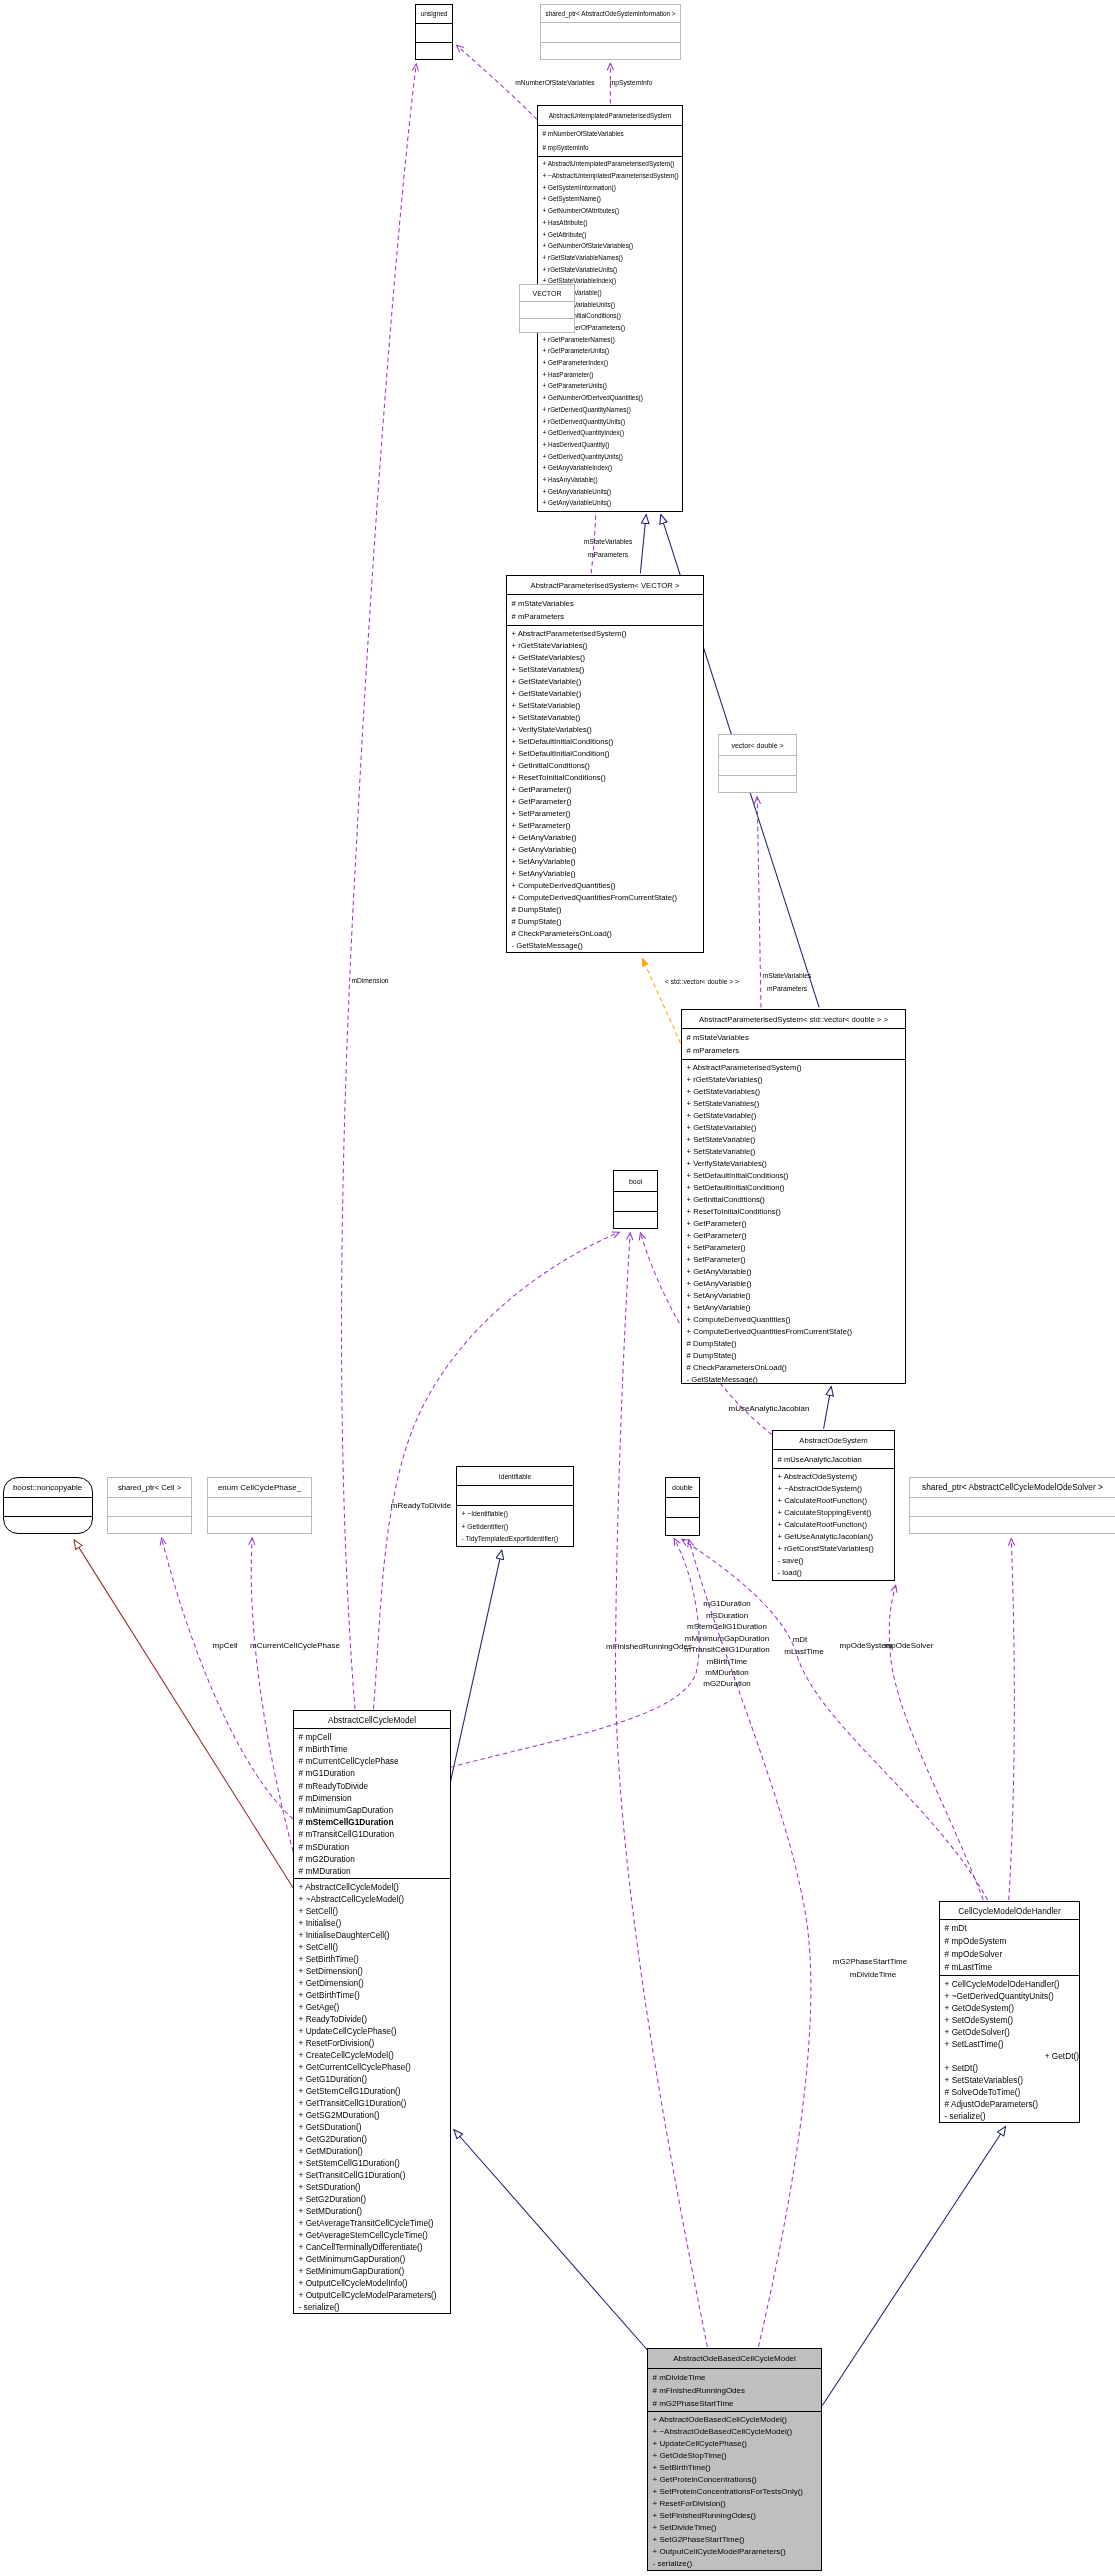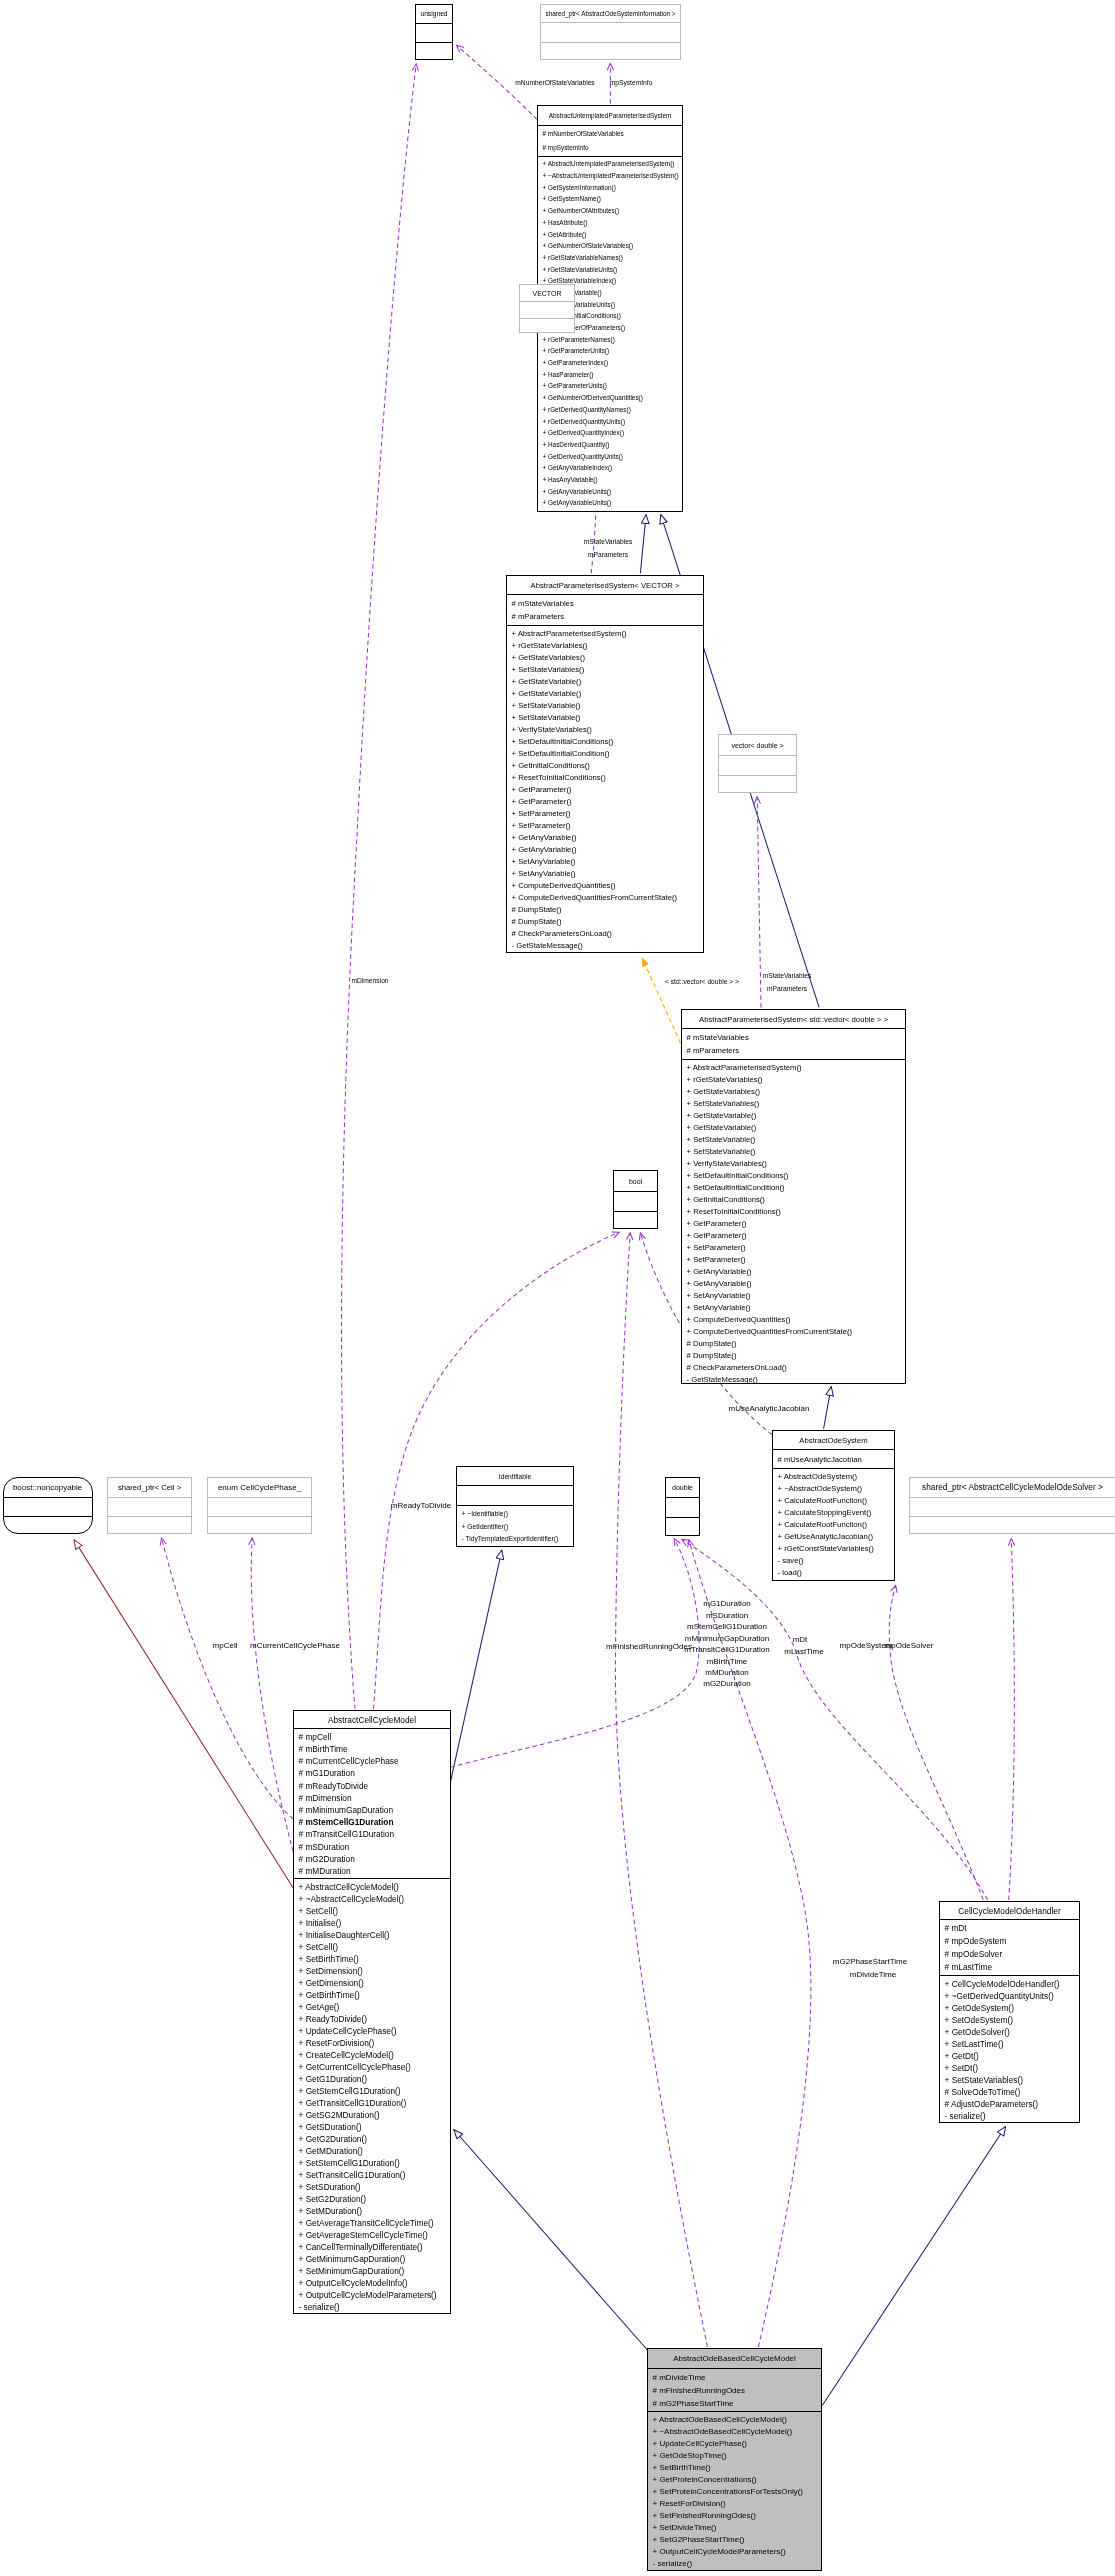--- a/index.html
+++ b/index.html
@@ -318,21 +318,21 @@
           <div class="member-line" style="height: 13px; line-height: 13px; font-size: 8.3px;"># mpOdeSolver</div>
           <div class="member-line" style="height: 13px; line-height: 13px; font-size: 8.3px;"># mLastTime</div>
         </div>
         <div class="box-methods">
           <div class="member-line" style="height: 12px; line-height: 12px; font-size: 8.3px;">+ CellCycleModelOdeHandler()</div>
           <div class="member-line" style="height: 12px; line-height: 12px; font-size: 8.3px;">+ ~GetDerivedQuantityUnits()</div>
           <div class="member-line" style="height: 12px; line-height: 12px; font-size: 8.3px;">+ GetOdeSystem()</div>
           <div class="member-line" style="height: 12px; line-height: 12px; font-size: 8.3px;">+ SetOdeSystem()</div>
           <div class="member-line" style="height: 12px; line-height: 12px; font-size: 8.3px;">+ GetOdeSolver()</div>
           <div class="member-line" style="height: 12px; line-height: 12px; font-size: 8.3px;">+ SetLastTime()</div>
-          <div class="member-line" style="height: 12px; line-height: 12px; font-size: 8.3px;">+ GetDt()</div>
+          <div class="member-line" style="height: 12px; line-height: 12px; font-size: 8.3px; text-align: right;">+ GetDt()</div>
           <div class="member-line" style="height: 12px; line-height: 12px; font-size: 8.3px;">+ SetDt()</div>
           <div class="member-line" style="height: 12px; line-height: 12px; font-size: 8.3px;">+ SetStateVariables()</div>
           <div class="member-line" style="height: 12px; line-height: 12px; font-size: 8.3px;"># SolveOdeToTime()</div>
           <div class="member-line" style="height: 12px; line-height: 12px; font-size: 8.3px;"># AdjustOdeParameters()</div>
           <div class="member-line" style="height: 12px; line-height: 12px; font-size: 8.3px;">- serialize()</div>
         </div>
       </div>
       <div class="class-box selected" style="left: 647px; top: 2348px; width: 175px; height: 223px;">
         <div class="box-title" style="height: 19px; font-size: 8px;">AbstractOdeBasedCellCycleModel</div>
         <div class="box-fields" style="height: 43px; box-sizing: border-box;">

